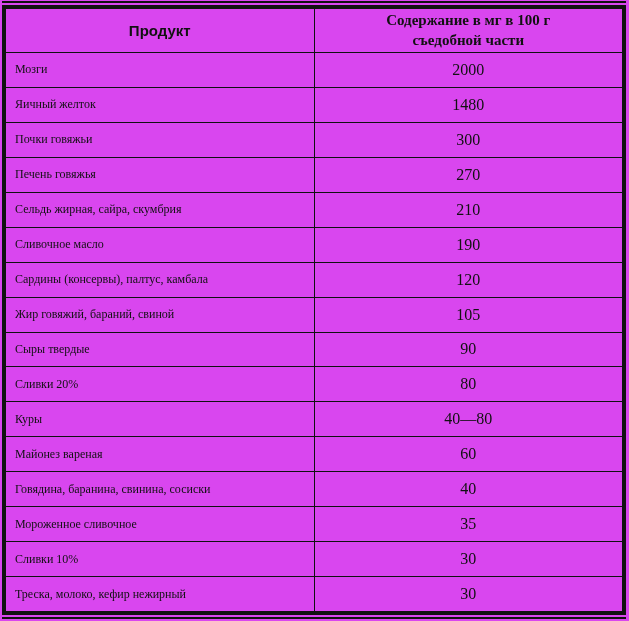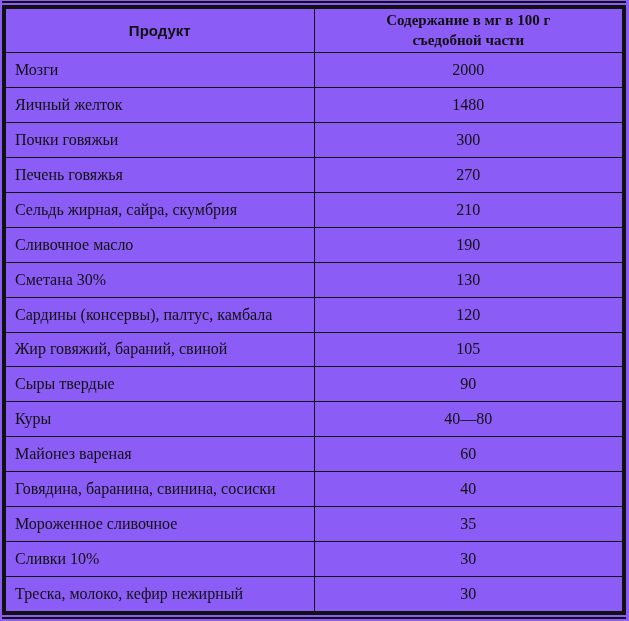--- a/index.html
+++ b/index.html
@@ -4,21 +4,21 @@
 <style>
   html, body {
     margin: 0;
     padding: 0;
     background: #ffffff;
   }
   .page {
     position: relative;
     width: 629px;
     height: 621px;
-    background: #8b5cf6;
+    background: #d946ef;
     overflow: hidden;
   }
   
   .frame-outer {
     position: absolute;
     left: 2px;
     right: 3px;
     top: 1px;
     bottom: 2px;
     border-top: 2px solid #111;
@@ -53,21 +53,21 @@
     height: 41px;
     line-height: 1.3;
   }
   th .wrap-narrow {
     display: inline-block;
     max-width: 215px;
     font-family: Liberation Serif, serif;
   }
   td.c-product {
     font-family: "Liberation Serif", "DejaVu Serif", serif;
-    font-size: 16px;
+    font-size: 12px;
     text-align: left;
     padding-left: 9px;
     width: 50%;
   }
   td.c-value {
     font-family: "Liberation Serif", "DejaVu Serif", serif;
     font-size: 16px;
     text-align: center;
   }
 </style>
@@ -103,34 +103,34 @@
             </tr>
             <tr>
               <td class="c-product">Сельдь жирная, сайра, скумбрия</td>
               <td class="c-value">210</td>
             </tr>
             <tr>
               <td class="c-product">Сливочное масло</td>
               <td class="c-value">190</td>
             </tr>
             <tr>
-              <td class="c-product">Сметана 30%</td>
-              <td class="c-value">130</td>
-            </tr>
-            <tr>
               <td class="c-product">Сардины (консервы), палтус, камбала</td>
               <td class="c-value">120</td>
             </tr>
             <tr>
               <td class="c-product">Жир говяжий, бараний, свиной</td>
               <td class="c-value">105</td>
             </tr>
             <tr>
               <td class="c-product">Сыры твердые</td>
               <td class="c-value">90</td>
+            </tr>
+            <tr>
+              <td class="c-product">Сливки 20%</td>
+              <td class="c-value">80</td>
             </tr>
             <tr>
               <td class="c-product">Куры</td>
               <td class="c-value">40—80</td>
             </tr>
             <tr>
               <td class="c-product">Майонез вареная</td>
               <td class="c-value">60</td>
             </tr>
             <tr>

